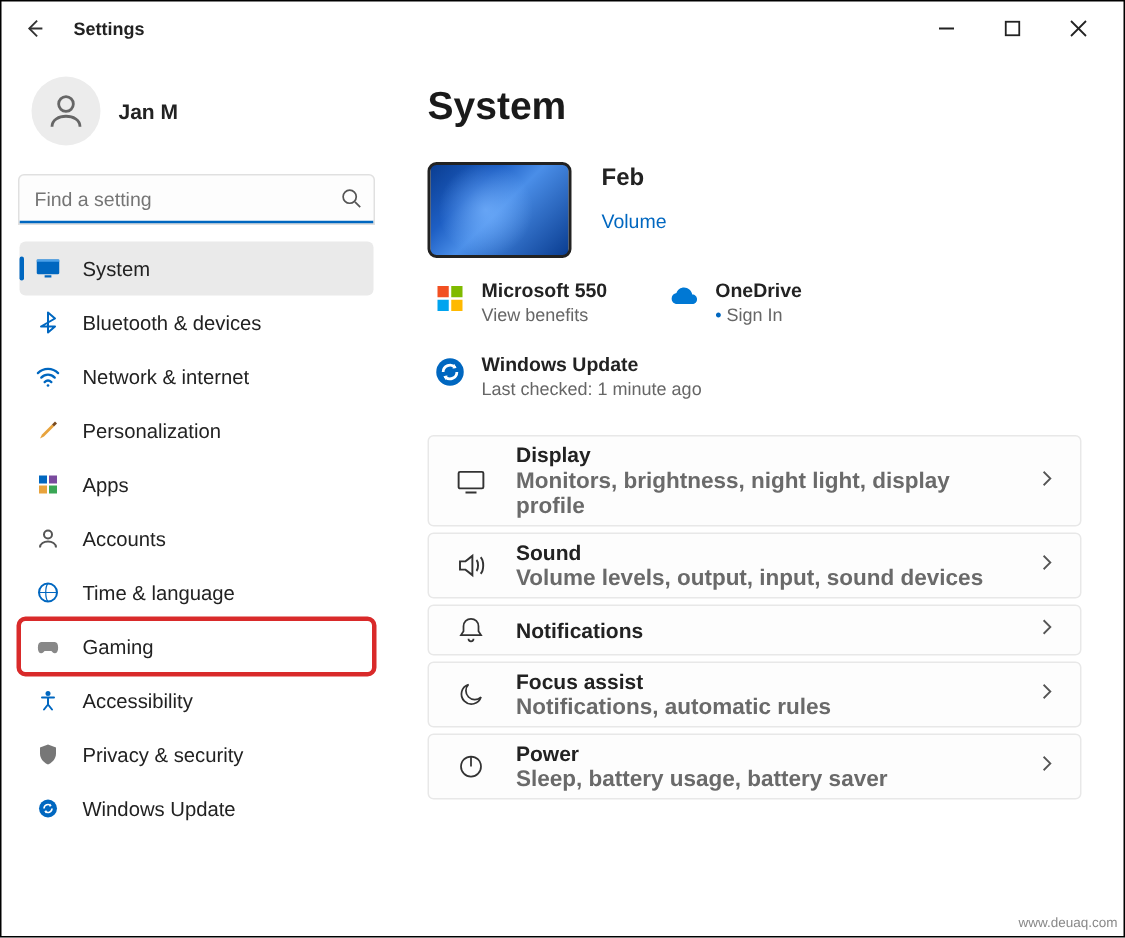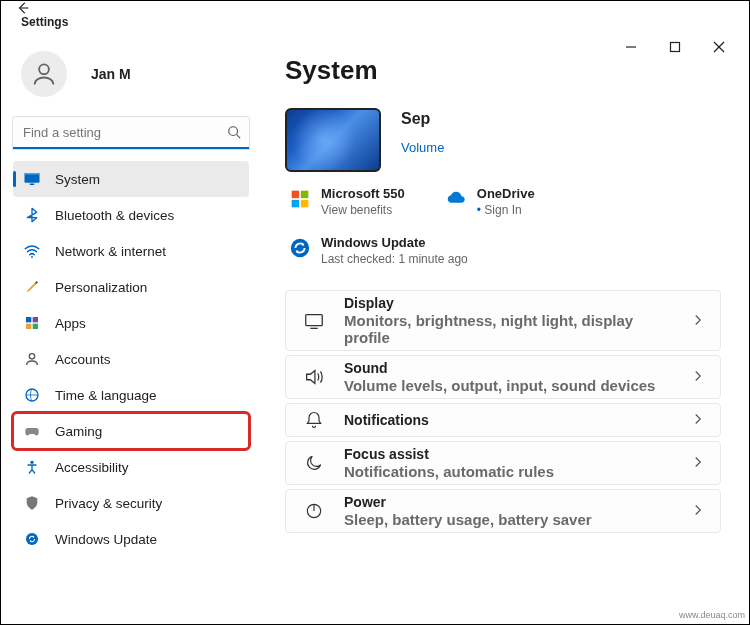--- a/index.html
+++ b/index.html
@@ -1,24 +1,24 @@
 <!DOCTYPE html>
 <html><head>
 <meta charset="utf-8">
 <style>
 * { box-sizing: border-box; margin: 0; padding: 0; font-family: "Segoe UI", -apple-system, sans-serif; }
 body { width: 750px; height: 625px; background: #fff; overflow: hidden; position: relative; border: 1px solid #000; }
-.titlebar { display: flex; align-items: flex-start; height: 36px; padding: 0 8px; flex-direction: column; }
+.titlebar { display: flex; align-items: center; height: 36px; padding: 0 8px; }
 .back-btn { width: 28px; height: 28px; display: flex; align-items: center; justify-content: center; cursor: pointer; }
 .app-title { font-size: 12px; margin-left: 12px; font-weight: 600; color: #222; }
 .win-controls { margin-left: auto; display: flex; }
 .win-btn { width: 44px; height: 36px; display: flex; align-items: center; justify-content: center; cursor: pointer; }
 .container { display: flex; height: calc(100% - 36px); }
 .sidebar { width: 260px; padding: 0 12px; }
-.user-row { display: flex; align-items: center; padding: 14px 8px 20px 8px; gap: 24px; }
+.user-row { display: flex; align-items: center; padding: 14px 8px 20px 8px; gap: 12px; }
 .avatar { width: 46px; height: 46px; border-radius: 50%; background: #ececec; display: flex; align-items: center; justify-content: center; }
 .user-name { font-size: 14px; font-weight: 600; color: #222; }
 .search-wrap { position: relative; margin-bottom: 12px; }
 .search-input { width: 100%; height: 32px; padding: 0 30px 0 10px; border: none; border-bottom: 2px solid #0067c0; background: #fdfdfd; font-size: 13px; outline: none; box-shadow: 0 0 0 1px #e0e0e0; border-radius: 3px 3px 0 0; }
 .search-icon { position: absolute; right: 8px; top: 8px; }
 .nav-item { display: flex; align-items: center; height: 36px; padding: 0 10px; border-radius: 4px; cursor: pointer; gap: 14px; font-size: 13.5px; color: #222; position: relative; }
 .nav-item.active { background: #eaeaea; }
 .nav-item.active::before { content: ""; position: absolute; left: 0; top: 10px; width: 3px; height: 16px; background: #0067c0; border-radius: 2px; }
 .nav-item.highlighted { outline: 3px solid #d92a2a; outline-offset: -1px; }
 .nav-icon { width: 18px; height: 18px; display: flex; align-items: center; justify-content: center; }
@@ -195,21 +195,21 @@
       <span>Windows Update</span>
     </div>
   </div>
 
   <div class="main">
     <div class="page-title">System</div>
 
     <div class="device-row">
       <div class="device-thumb"></div>
       <div class="device-info">
-        <div class="dev-name">Sep</div>
+        <div class="dev-name">Feb</div>
         <div class="rename">Volume</div>
       </div>
     </div>
 
     <div class="cloud-row">
       <div class="cloud-item">
         <div class="cloud-icon">
             <svg width="20" height="20" viewBox="0 0 24 24">
               <rect x="2" y="2" width="9" height="9" fill="#f25022"></rect>
               <rect x="13" y="2" width="9" height="9" fill="#7fba00"></rect>

